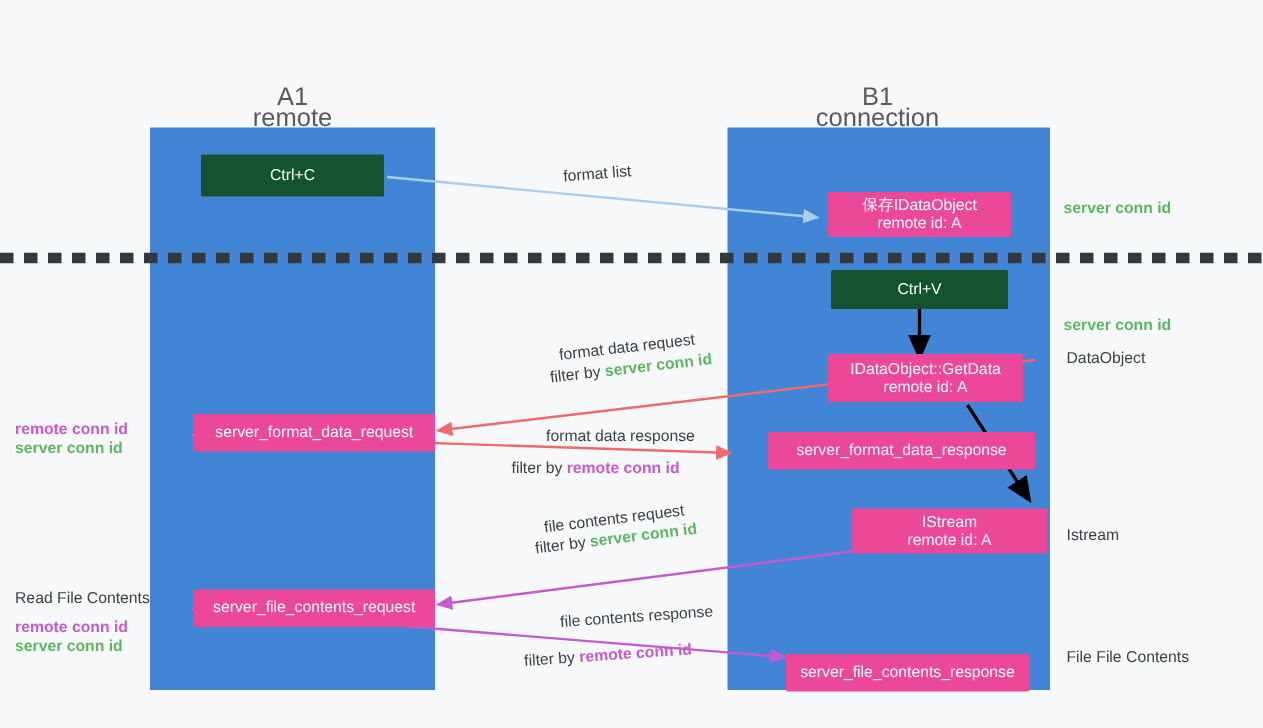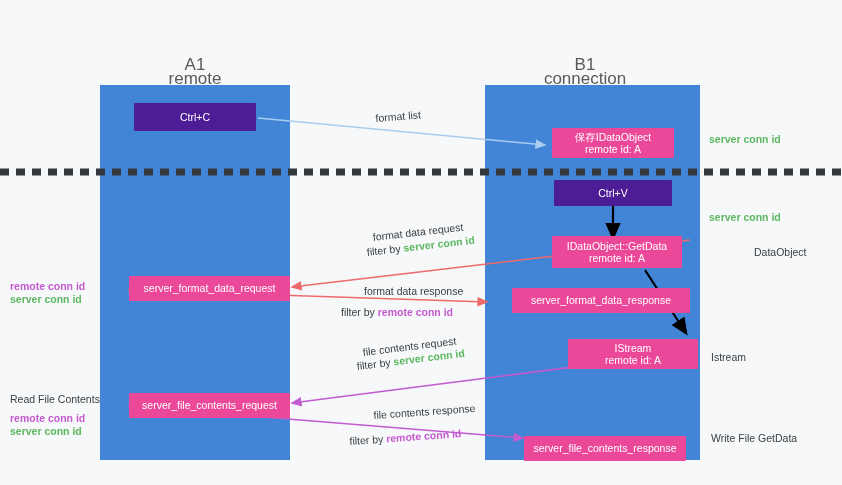--- a/index.html
+++ b/index.html
@@ -44,21 +44,21 @@
     align-items: center;
     justify-content: center;
     text-align: center;
     color: #ffffff;
     font-size: 10.5px;
     line-height: 12.5px;
     border-radius: 1px;
     white-space: pre-line;
     padding: 2px 4px;
   }
-  .node.green { background: #4c1d95; }
+  .node.green { background: #14532d; }
   .node.orange { background: #ec4899; }
 
   .edge-label {
     position: absolute;
     color: #3c4043;
     font-size: 10.5px;
     line-height: 14px;
     white-space: nowrap;
   }
   .edge-label.rot { transform-origin: left top; }
@@ -148,23 +148,23 @@
   <div class="edge-label" style="left:341px; top:305px;"><span>filter by </span><span class="inline-purple">remote conn id</span></div>
 
   <div class="edge-label rot" style="left:362px; top:345px; transform:rotate(-7deg);">file contents request</div>
   <div class="edge-label rot" style="left:356px; top:359px; transform:rotate(-7deg);"><span>filter by </span><span class="inline-green">server conn id</span></div>
 
   <div class="edge-label rot" style="left:373px; top:408px; transform:rotate(-4deg);">file contents response</div>
   <div class="edge-label rot" style="left:349px; top:434px; transform:rotate(-4deg);"><span>filter by </span><span class="inline-purple">remote conn id</span></div>
 
   <div class="tag green" style="left:709px; top:132px;">server conn id</div>
   <div class="tag green" style="left:709px; top:210px;">server conn id</div>
-  <div class="tag plain" style="left:711px; top:245px;margin-left:43px;">DataObject</div>
+  <div class="tag plain" style="left:711px; top:232px;">DataObject</div>
   <div class="tag plain" style="left:711px; top:350px;">Istream</div>
-  <div class="tag plain" style="left:711px; top:431px;">Write File GetData</div>
+  <div class="tag plain" style="left:711px; top:431px;">File File Contents</div>
 
   <div class="tag purple" style="left:10px; top:279px;">remote conn id</div>
   <div class="tag green" style="left:10px; top:292px;">server conn id</div>
 
   <div class="tag plain" style="left:10px; top:392px;">Read File Contents</div>
   <div class="tag purple" style="left:10px; top:411px;">remote conn id</div>
   <div class="tag green" style="left:10px; top:424px;">server conn id</div>
 
 </div>
 

